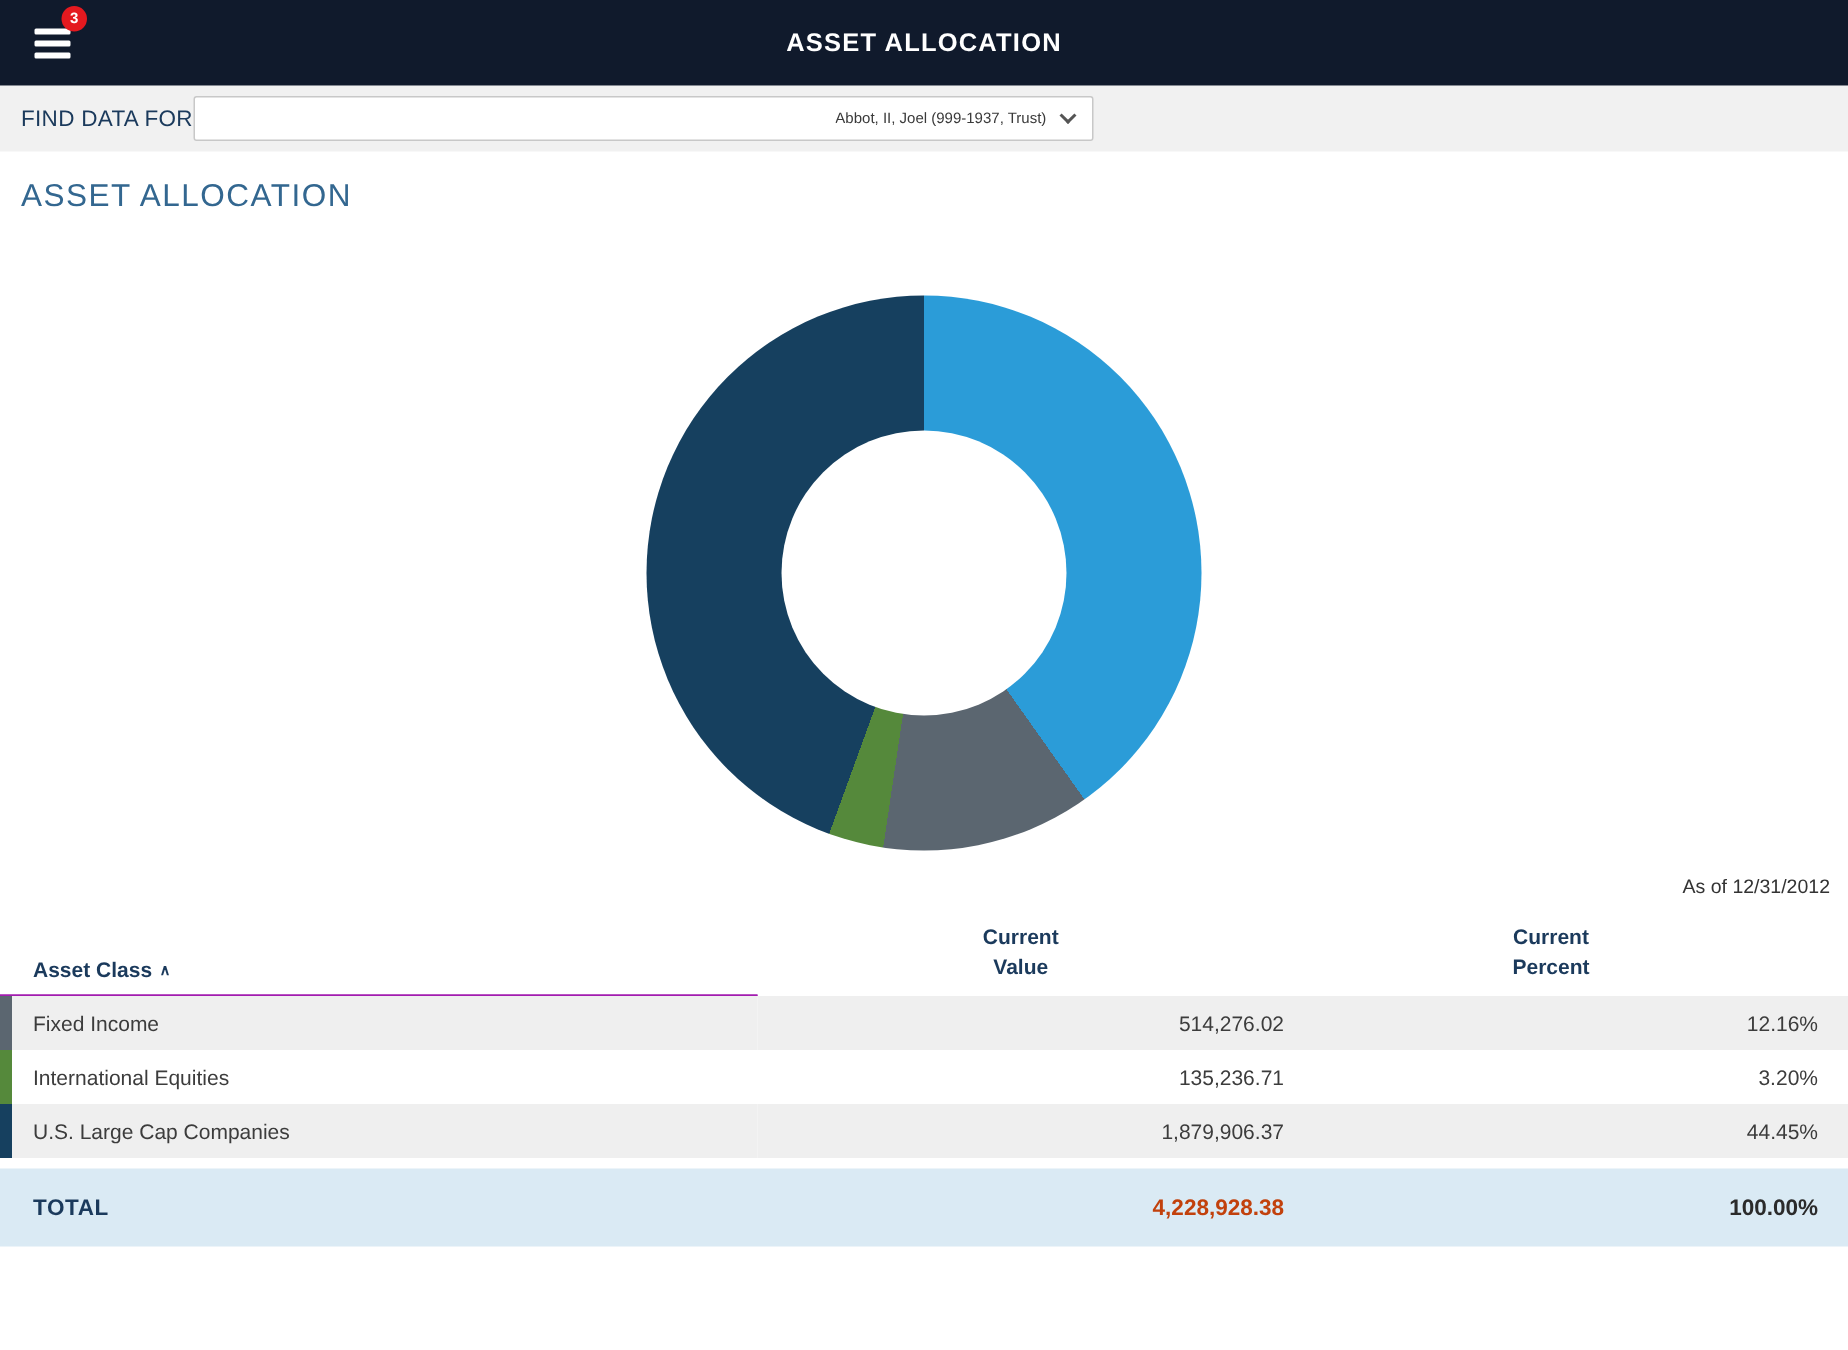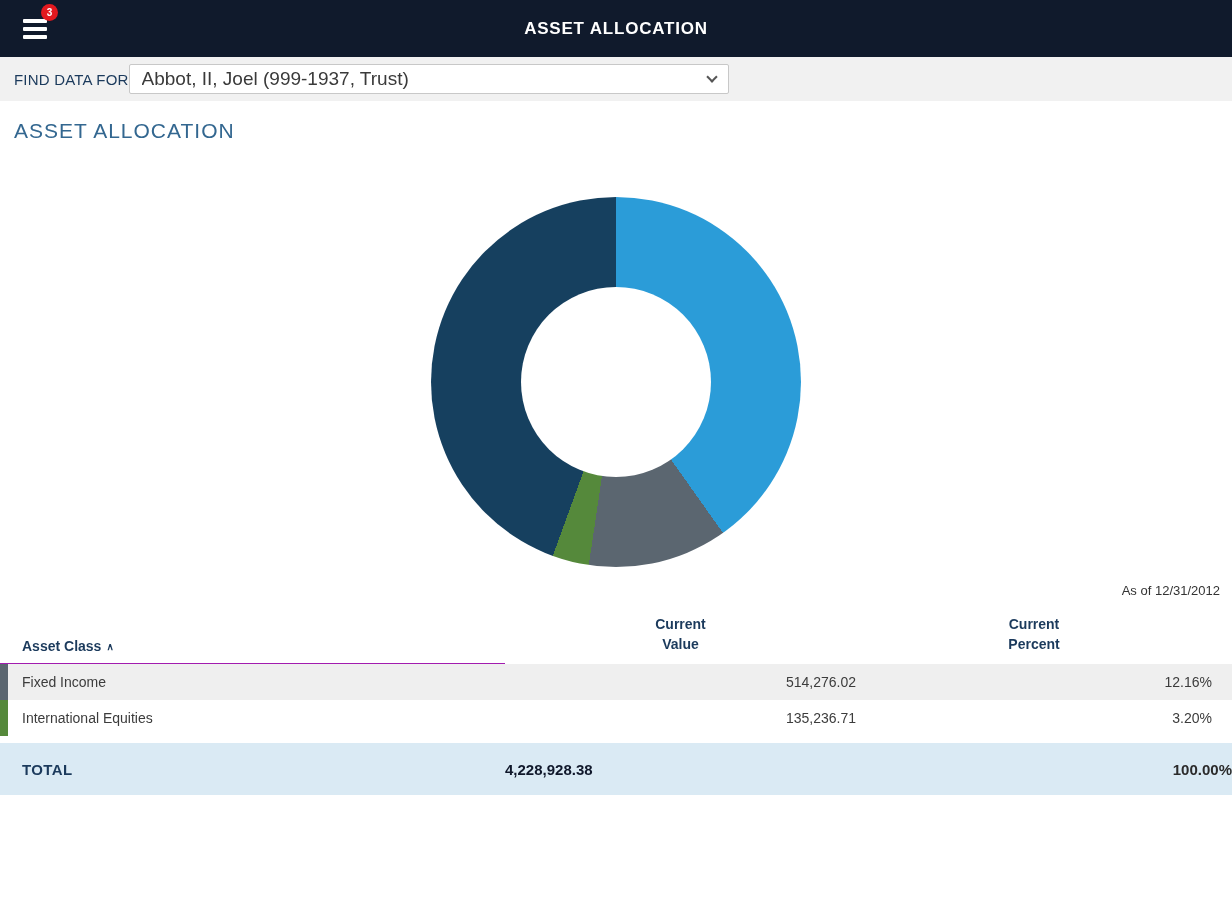--- a/index.html
+++ b/index.html
@@ -35,22 +35,22 @@
 
   
   .find-bar {
     height: 44px; background: #f1f1f1;
     display: flex; align-items: center; padding: 0 14px; gap: 0;
   }
   .find-label { color: #1b3a5c; font-size: 15px; letter-spacing: 0.2px; white-space: nowrap; }
   .account-select {
     width: 600px; height: 30px; background: #ffffff;
     border: 1px solid #c8c8c8; border-radius: 2px;
-    display: flex; align-items: center; justify-content: space-between;
-    padding: 0 12px; font-size: 19px; color: #3a3a3a; cursor: pointer;
+    display: flex; align-items: center; justify-content: flex-end;
+    padding: 0 12px; font-size: 10px; color: #3a3a3a; cursor: pointer;
   }
   .account-select .value { overflow: hidden; white-space: nowrap; text-overflow: ellipsis; }
   .chev {
     width: 8px; height: 8px; flex: 0 0 auto;
     border-right: 2px solid #555; border-bottom: 2px solid #555;
     transform: rotate(45deg); margin-top: -4px; margin-left: 10px;
   }
 
   
   .section-title {
@@ -86,22 +86,22 @@
   .cell-asset { padding-left: 14px !important; }
   .cell-val { text-align: right; }
   .cell-pct { text-align: right; padding-right: 20px !important; }
 
   
   .total-row {
     margin-top: 7px; height: 52px; background: #daeaf4;
     display: grid; grid-template-columns: 505px 351px 1fr; align-items: center;
   }
   .t-label { padding-left: 22px; color: #1b3a5c; font-size: 15px; font-weight: bold; letter-spacing: 0.4px; }
-  .t-val  { color: #0f172a; font-size: 15px; font-weight: bold; }
-  .t-pct  { text-align: right; color: #2b2b2b; font-size: 15px; font-weight: bold; }
+  .t-val  { text-align: right; color: #c2410c; font-size: 15px; font-weight: bold; }
+  .t-pct  { text-align: right; padding-right: 20px; color: #2b2b2b; font-size: 15px; font-weight: bold; }
 </style>
 </head>
 <body>
 
 <header class="app-header">
   <button class="menu-btn">
     <span class="bars">
         <i></i>
         <i></i>
         <i></i>
@@ -161,20 +161,28 @@
 
   <tr>
     <td class="color-cell">
             <span class="color-bar" style="background: rgb(85, 137, 59);"></span>
           </td>
     <td class="cell-asset">International Equities</td>
     <td class="cell-val">135,236.71</td>
     <td class="cell-pct">3.20%</td>
   </tr>
 
+  <tr class="alt">
+    <td class="color-cell">
+            <span class="color-bar" style="background: rgb(22, 64, 95);"></span>
+          </td>
+    <td class="cell-asset">U.S. Large Cap Companies</td>
+    <td class="cell-val">1,879,906.37</td>
+    <td class="cell-pct">44.45%</td>
+  </tr>
 </tbody>
   </table>
 
   <div class="total-row">
     <span class="t-label">TOTAL</span>
     <span class="t-val">4,228,928.38</span>
     <span class="t-pct">100.00%</span>
   </div>
 </main>
 

